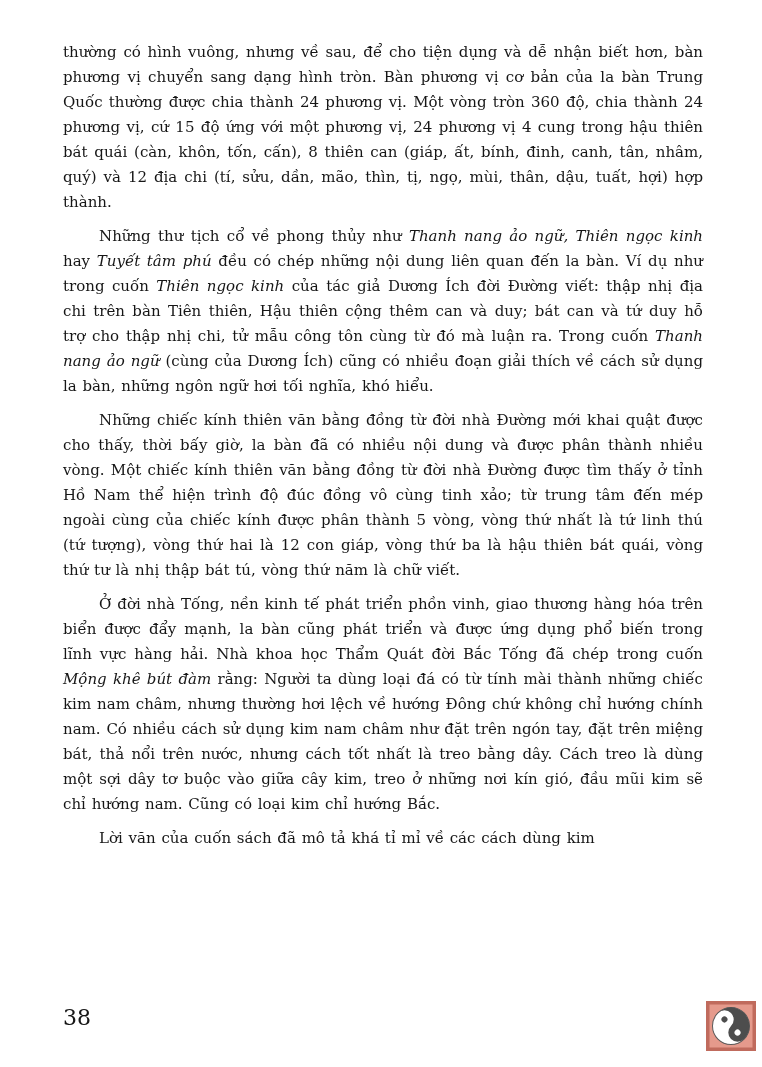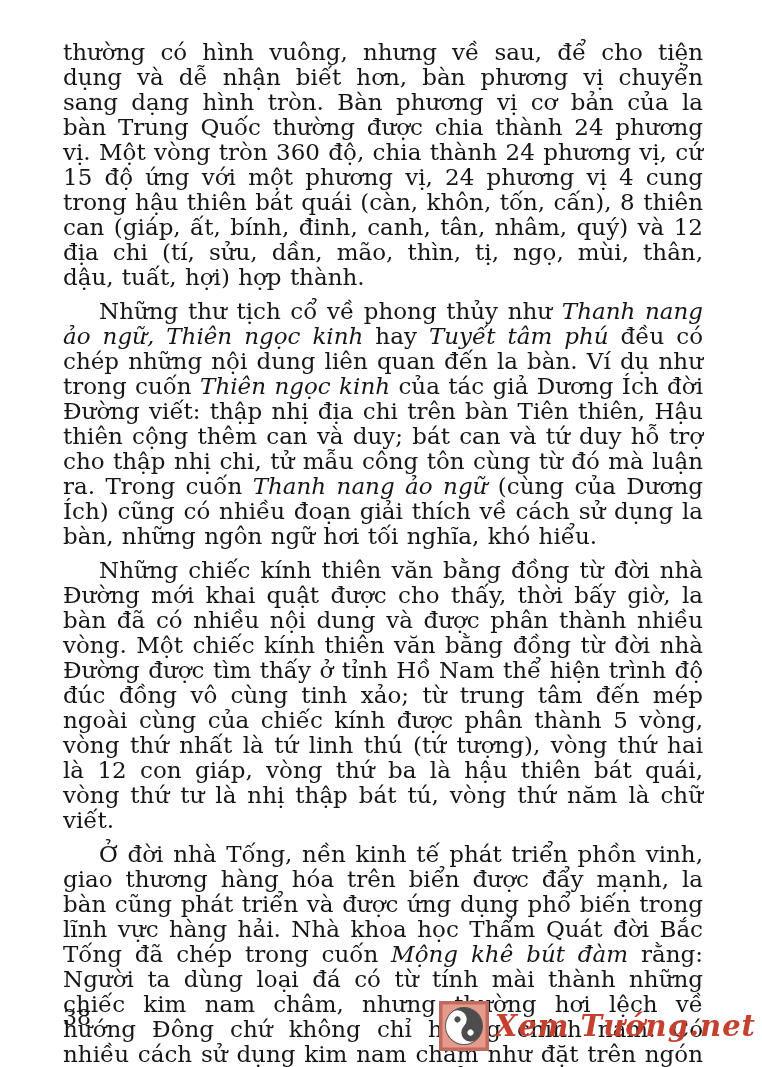--- a/index.html
+++ b/index.html
@@ -17,21 +17,21 @@
     color: #161616;
   }
   .text-block {
     position: absolute;
     left: 63px;
     top: 40px;
     width: 640px;
   }
   .text-block p {
     margin: 0 0 9px 0;
-    font-size: 23px;
+    font-size: 15px;
     line-height: 25px;
     text-align: justify;
     word-spacing: 1px;
   }
   .text-block p.indent {
     text-indent: 36px;
   }
   .text-block em {
     font-style: italic;
   }
@@ -92,17 +92,16 @@
           <rect x="0" y="0" width="100" height="100" fill="#c06b5d"></rect>
           <rect x="7" y="7" width="86" height="86" fill="#e59a8c"></rect>
           <g transform="rotate(-45 50 50)">
             <circle cx="50" cy="50" r="37" fill="#ffffff" stroke="#5a5a5a" stroke-width="2"></circle>
             <path d="M50,13 A37,37 0 0 1 50,87 A18.5,18.5 0 0 1 50,50 A18.5,18.5 0 0 0 50,13 Z" fill="#4d4d4d"></path>
             <circle cx="50" cy="31.5" r="6" fill="#4d4d4d"></circle>
             <circle cx="50" cy="68.5" r="6" fill="#ffffff"></circle>
           </g>
         </svg>
       </span>
-      <span class="wm-text">Xem Tướng.net</span>
     </span>
   </footer>
 
 </div>
 
 </body></html>

